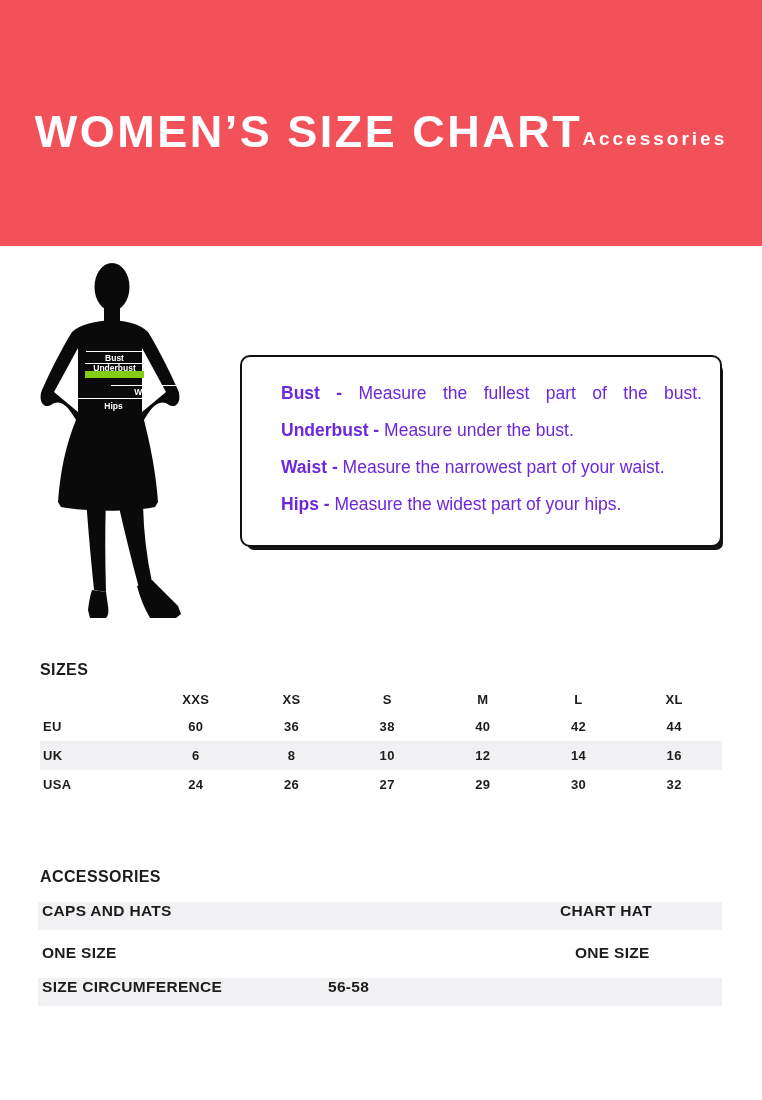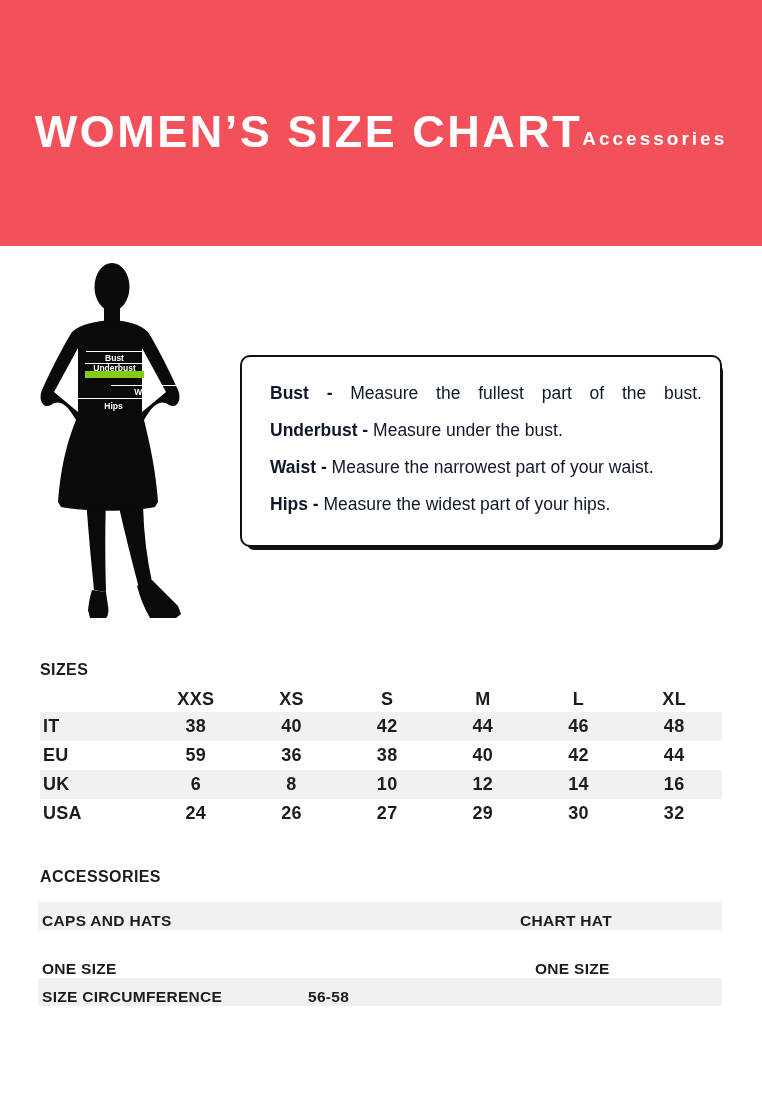--- a/index.html
+++ b/index.html
@@ -20,39 +20,39 @@
          border-top:1px solid #fff;box-sizing:border-box;display:flex;align-items:center;justify-content:center;}
   .r-bust{left:48px;top:91px;width:57px;height:12px;}
   .r-underbust{left:47px;top:103px;width:59px;height:15px;border-bottom:7px solid #84cc16;}
   .r-waist{left:41px;top:125px;width:69px;height:13px;margin-left:32px;}
   .r-hips{left:39px;top:138px;width:73px;height:14px;}
 
   
   .measure-box{position:absolute;left:240px;top:355px;width:482px;height:192px;box-sizing:border-box;
                border:2px solid #101010;border-radius:10px;background:#fff;
                box-shadow:4px 6px 0 -3px #141414;padding:27px 18px 0 22px;}
-  .m-line{margin:0 0 19px 6px;font-size:17.5px;line-height:18px;color:#0f172a;}
+  .m-line{margin:0 0 19px 17px;font-size:17.5px;line-height:18px;color:#6d28d9;}
   .m-line .m-label{font-weight:700;}
   .m-line.just{text-align:justify;text-align-last:justify;}
 
   
   .sizes{position:absolute;left:40px;top:661px;width:682px;}
   .sec-heading{margin:0;font-size:16px;font-weight:700;letter-spacing:0.4px;color:#1c1c1c;}
   .sizes .sec-heading{margin-bottom:7px;}
   table.sizes-table{width:682px;border-collapse:collapse;table-layout:fixed;}
-  .sizes-table th,.sizes-table td{padding:0;font-size:18px;font-weight:700;letter-spacing:0.3px;
+  .sizes-table th,.sizes-table td{padding:0;font-size:13px;font-weight:700;letter-spacing:0.3px;
       text-align:center;height:29px;}
   .sizes-table thead th{height:26px;}
   .sizes-table .lbl{text-align:left;padding-left:3px;}
   .sizes-table tr.stripe{background:#F1F1F3;}
 
   
   .acc{position:absolute;left:38px;top:868px;width:684px;}
   .acc .sec-heading{padding-left:2px;margin-bottom:16px;}
-  .acc-row{display:flex;align-items:flex-end;font-size:15.5px;font-weight:700;letter-spacing:0.3px;}
+  .acc-row{display:flex;align-items:flex-start;font-size:15.5px;font-weight:700;letter-spacing:0.3px;gap:20px;}
   .acc-row.gray{background:#F1F1F3;}
   .acc-row .col-a{width:215px;padding-left:4px;box-sizing:border-box;}
   .acc-row .col-b{width:227px;box-sizing:border-box;}
   .acc-row .col-c{flex:1;box-sizing:border-box;padding-left:55px;}
   .acc-row .col-c.hdr{padding-left:40px;}
   .row-h28{height:28px;}
   .row-h34{height:34px;}
   .acc-spacer{height:14px;}
 </style>
 </head>
@@ -127,32 +127,23 @@
           <th class="lbl"></th>
           <th>XXS</th>
           <th>XS</th>
           <th>S</th>
           <th>M</th>
           <th>L</th>
           <th>XL</th>
         </tr>
       </thead>
       <tbody>
-        <tr class="stripe">
-          <td class="lbl">IT</td>
-          <td>38</td>
-          <td>40</td>
-          <td>42</td>
-          <td>44</td>
-          <td>46</td>
-          <td>48</td>
-        </tr>
         <tr>
           <td class="lbl">EU</td>
-          <td>59</td>
+          <td>60</td>
           <td>36</td>
           <td>38</td>
           <td>40</td>
           <td>42</td>
           <td>44</td>
         </tr>
         <tr class="stripe">
           <td class="lbl">UK</td>
           <td>6</td>
           <td>8</td>

